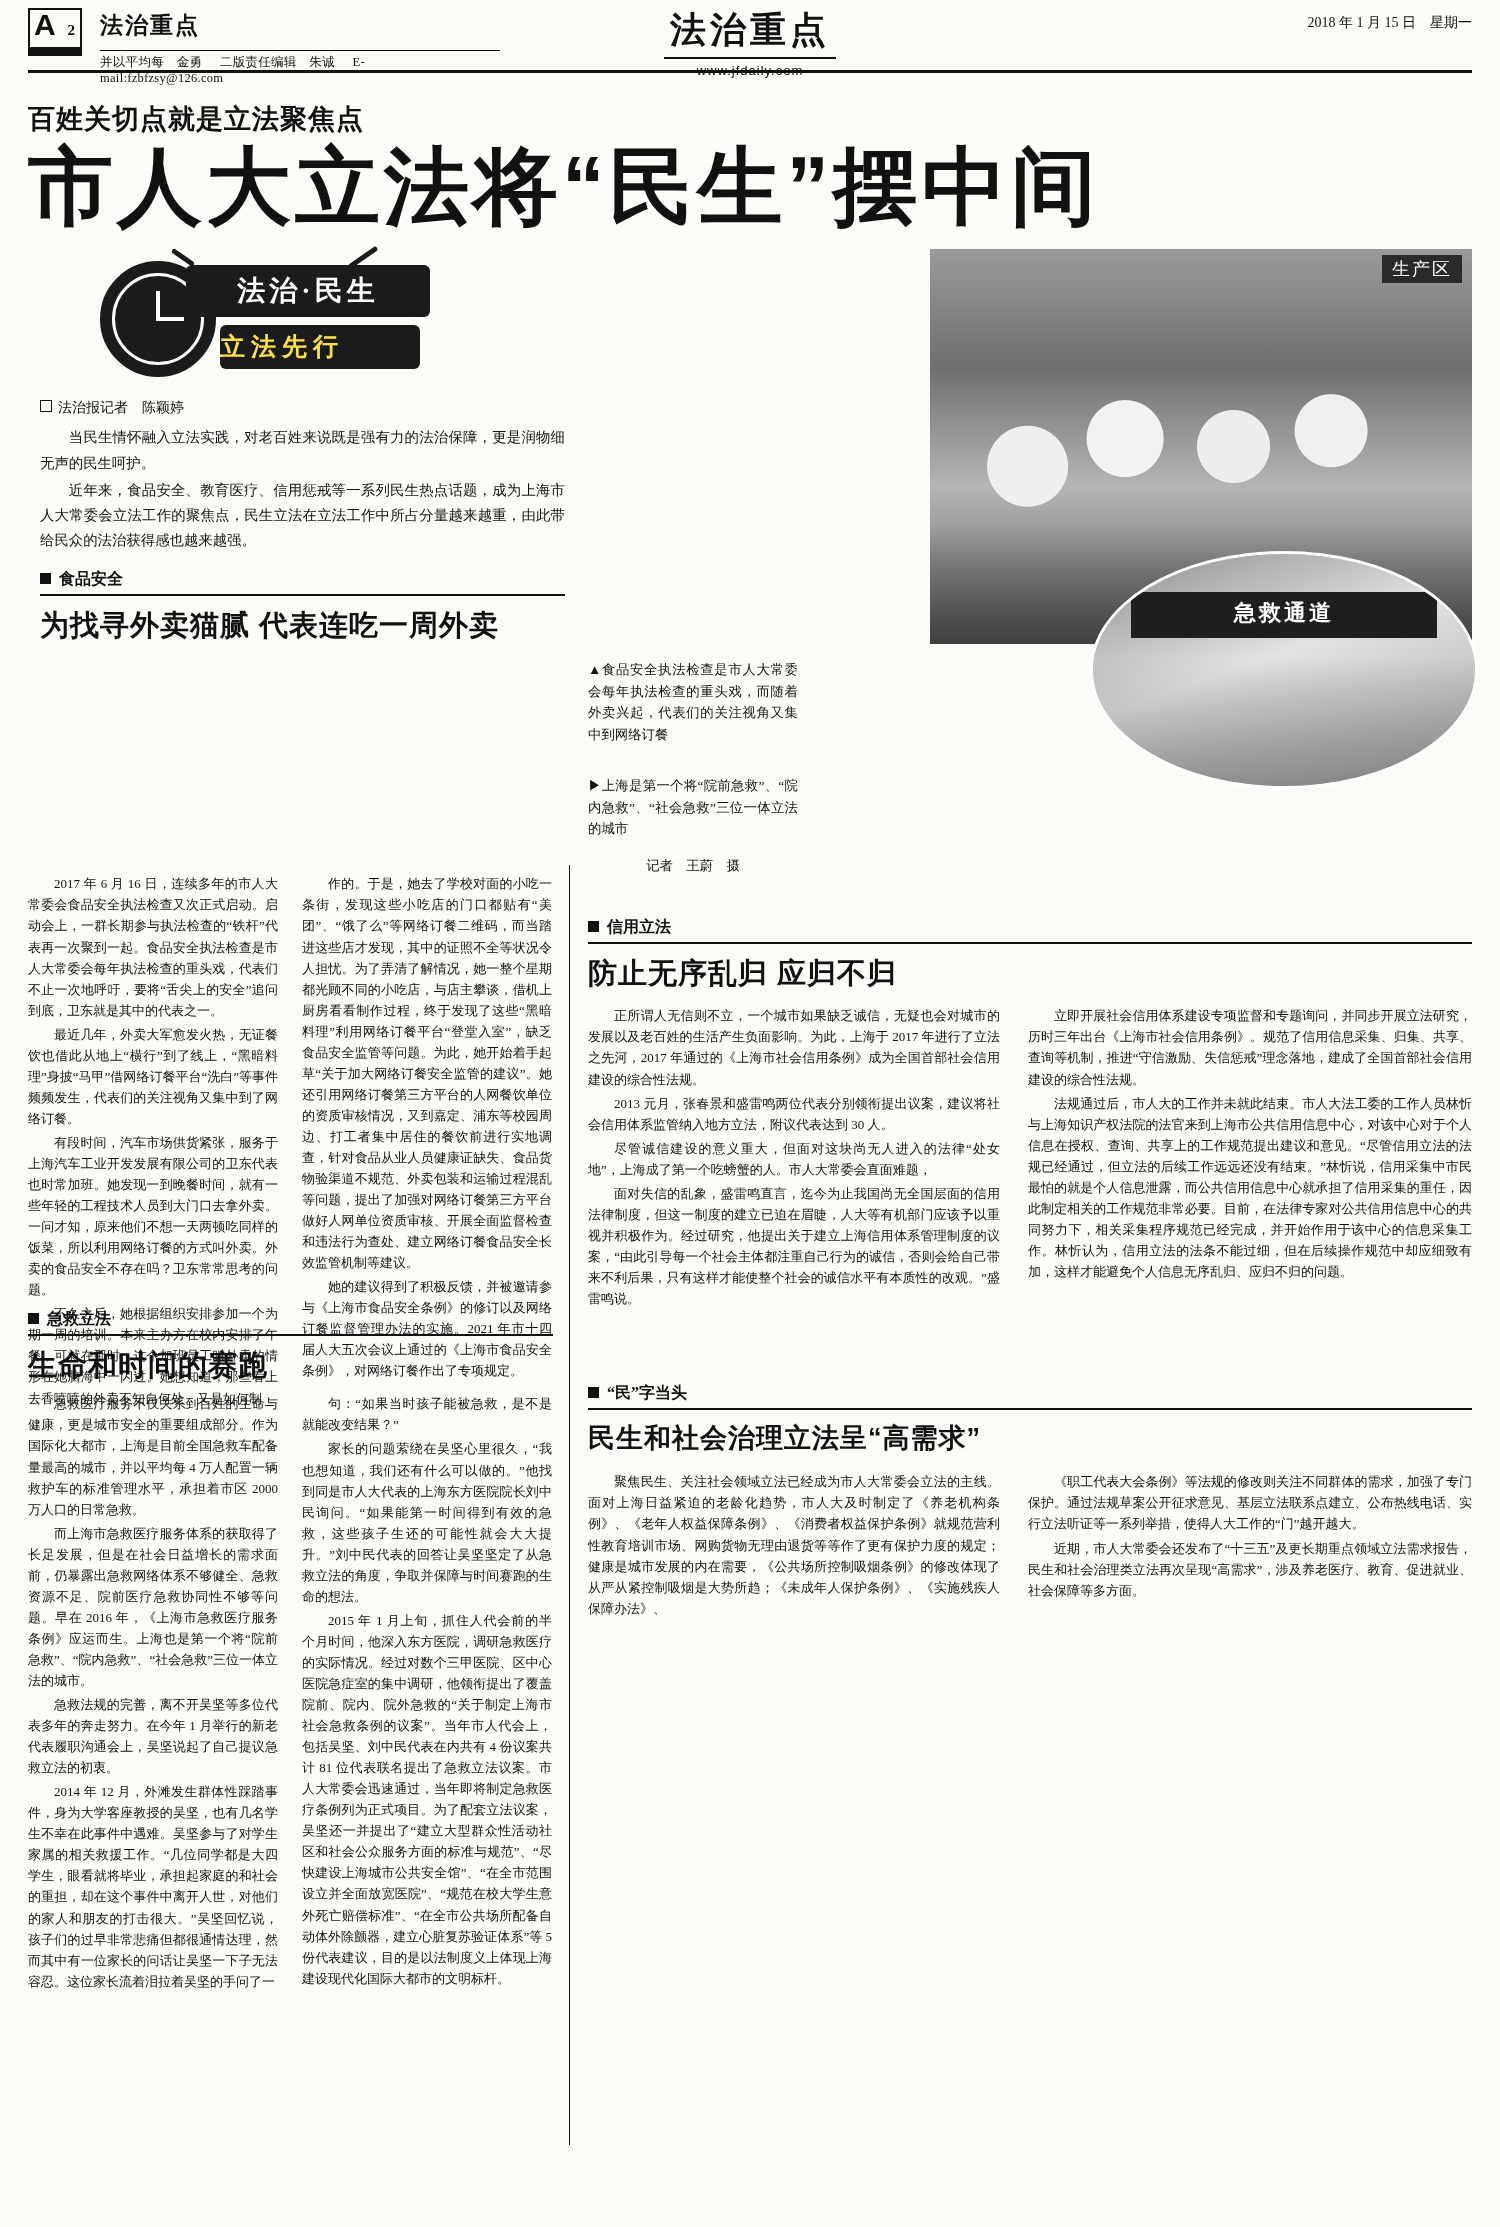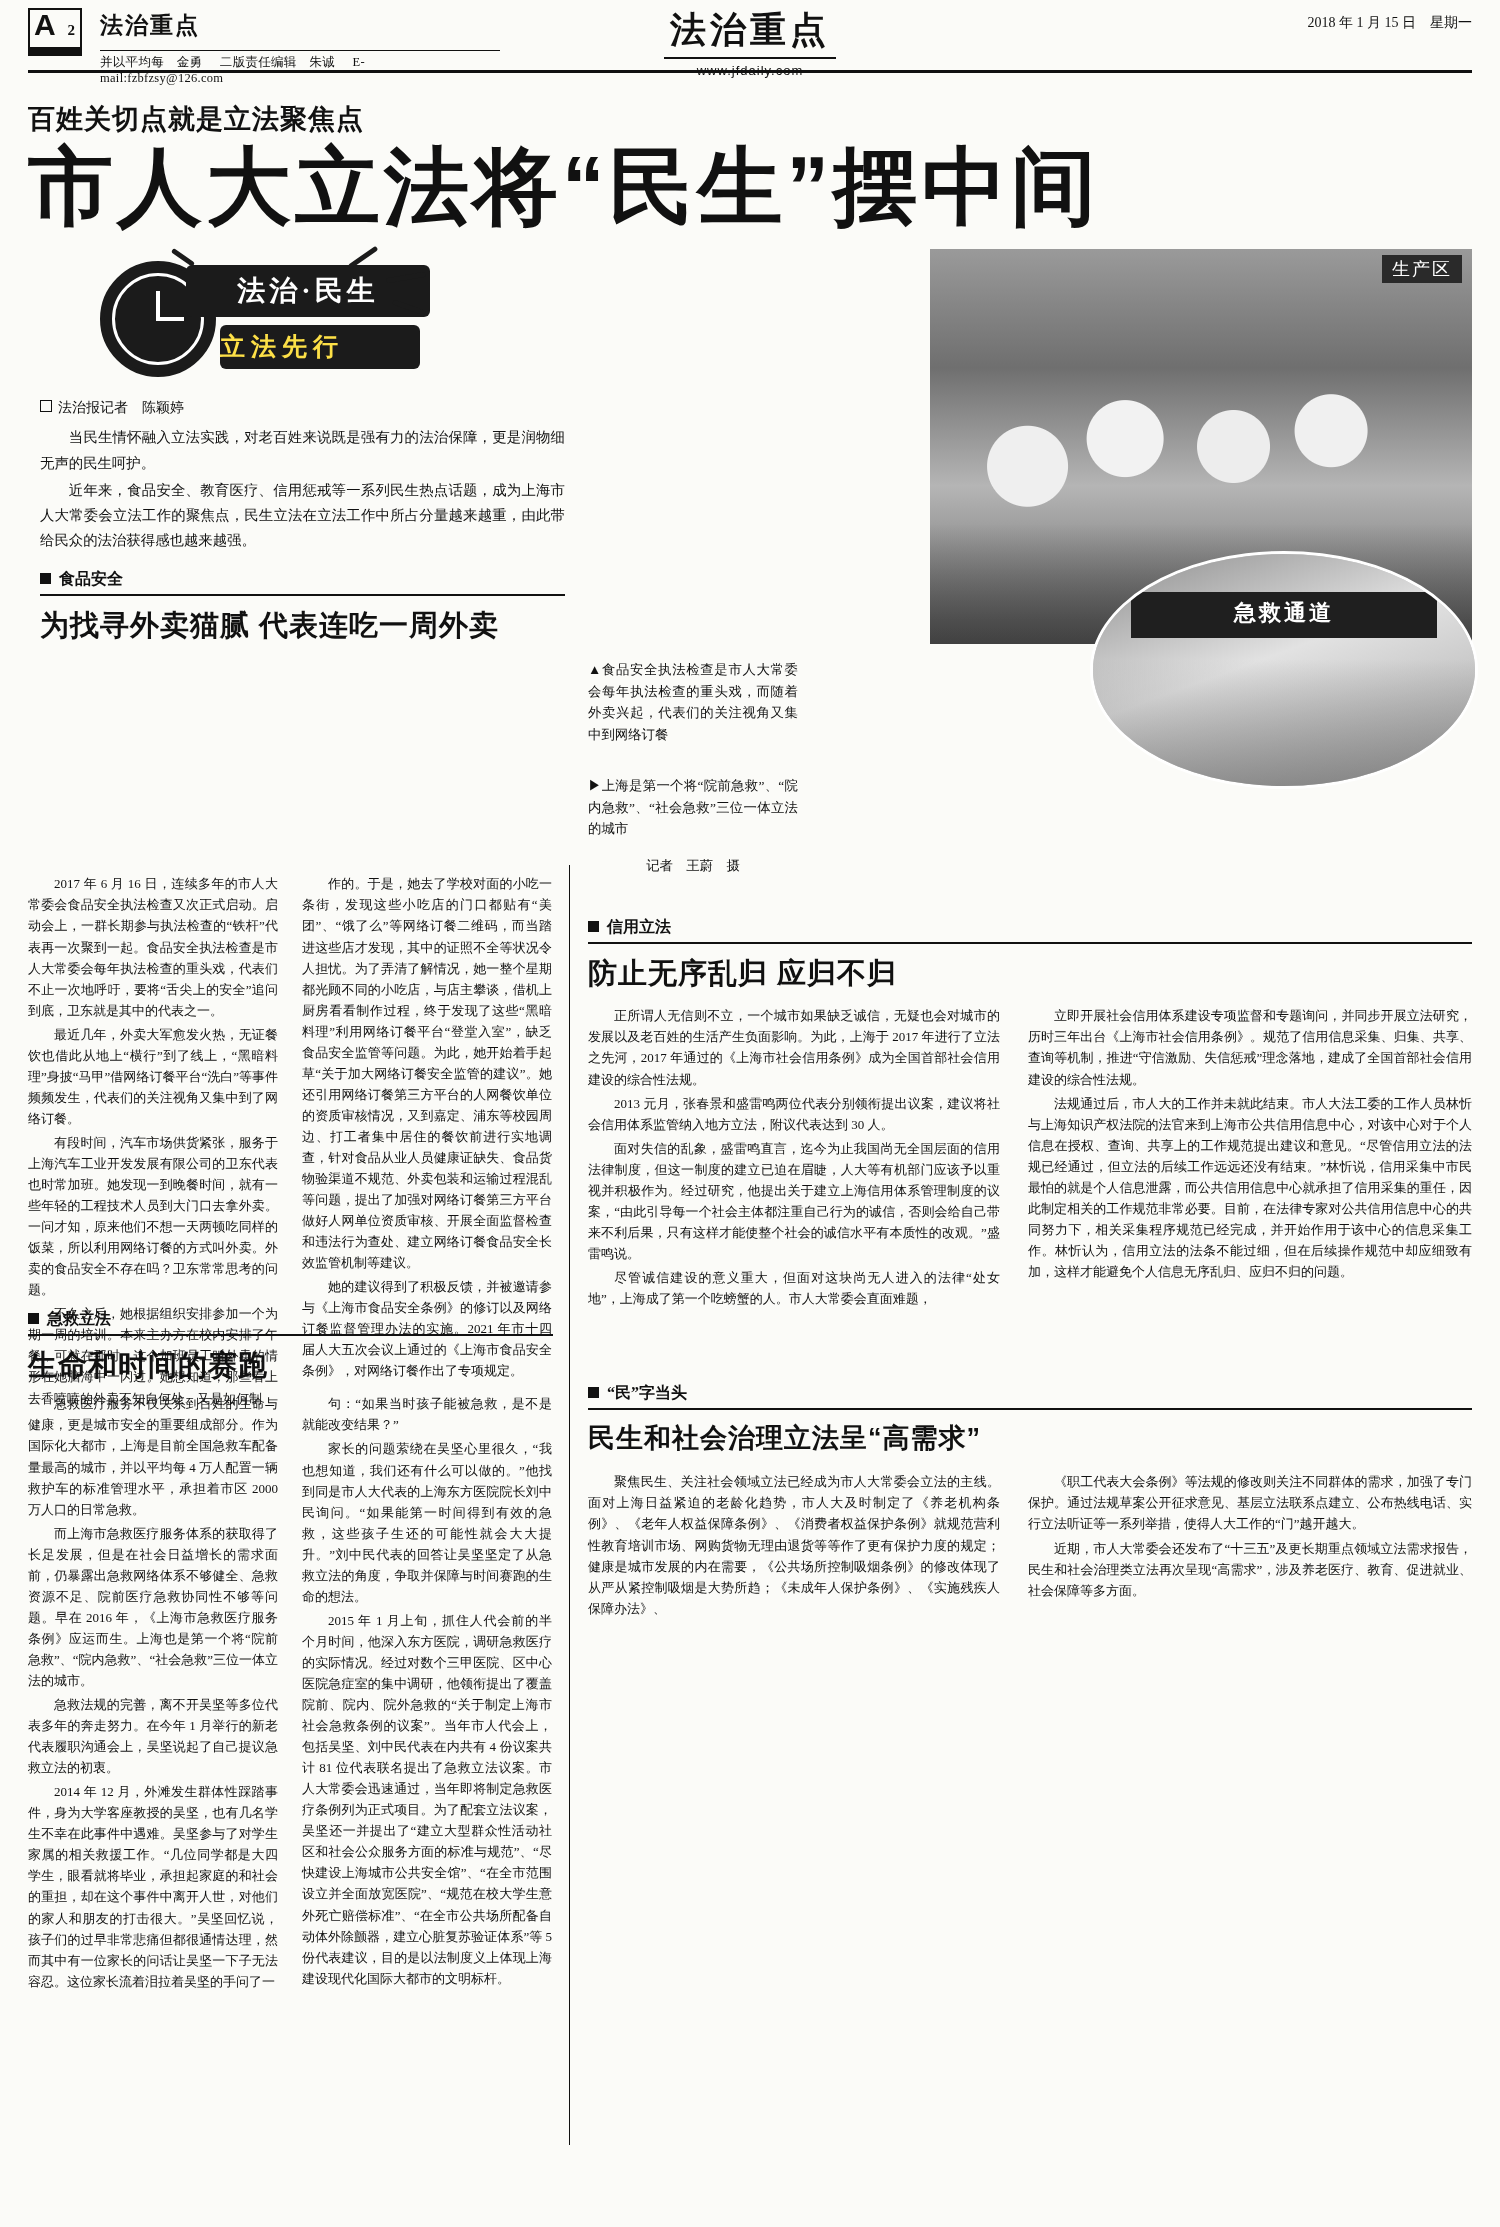--- a/index.html
+++ b/index.html
@@ -199,22 +199,22 @@
     <div style="position:absolute;left:560px;top:656px;width:884px;">
       <div class="secbar">
         <span class="sq"></span><span>信用立法</span>
       </div>
       <div class="subhead">防止无序乱归  应归不归</div>
     </div>
 
     <div class="col" style="left:560px;top:760px;width:412px;">
       <p>正所谓人无信则不立，一个城市如果缺乏诚信，无疑也会对城市的发展以及老百姓的生活产生负面影响。为此，上海于 2017 年进行了立法之先河，2017 年通过的《上海市社会信用条例》成为全国首部社会信用建设的综合性法规。</p>
       <p>2013 元月，张春景和盛雷鸣两位代表分别领衔提出议案，建议将社会信用体系监管纳入地方立法，附议代表达到 30 人。</p>
+      <p>尽管诚信建设的意义重大，但面对这块尚无人进入的法律“处女地”，上海成了第一个吃螃蟹的人。市人大常委会直面难题，</p>
       <p>面对失信的乱象，盛雷鸣直言，迄今为止我国尚无全国层面的信用法律制度，但这一制度的建立已迫在眉睫，人大等有机部门应该予以重视并积极作为。经过研究，他提出关于建立上海信用体系管理制度的议案，“由此引导每一个社会主体都注重自己行为的诚信，否则会给自己带来不利后果，只有这样才能使整个社会的诚信水平有本质性的改观。”盛雷鸣说。</p>
-      <p>尽管诚信建设的意义重大，但面对这块尚无人进入的法律“处女地”，上海成了第一个吃螃蟹的人。市人大常委会直面难题，</p>
     </div>
     <div class="col" style="left:1000px;top:760px;width:444px;">
       <p>立即开展社会信用体系建设专项监督和专题询问，并同步开展立法研究，历时三年出台《上海市社会信用条例》。规范了信用信息采集、归集、共享、查询等机制，推进“守信激励、失信惩戒”理念落地，建成了全国首部社会信用建设的综合性法规。</p>
       <p>法规通过后，市人大的工作并未就此结束。市人大法工委的工作人员林忻与上海知识产权法院的法官来到上海市公共信用信息中心，对该中心对于个人信息在授权、查询、共享上的工作规范提出建议和意见。“尽管信用立法的法规已经通过，但立法的后续工作远远还没有结束。”林忻说，信用采集中市民最怕的就是个人信息泄露，而公共信用信息中心就承担了信用采集的重任，因此制定相关的工作规范非常必要。目前，在法律专家对公共信用信息中心的共同努力下，相关采集程序规范已经完成，并开始作用于该中心的信息采集工作。林忻认为，信用立法的法条不能过细，但在后续操作规范中却应细致有加，这样才能避免个人信息无序乱归、应归不归的问题。</p>
     </div>
 
     <div style="position:absolute;left:560px;top:1122px;width:884px;">
       <div class="secbar">
         <span class="sq"></span><span>“民”字当头</span>
       </div>

